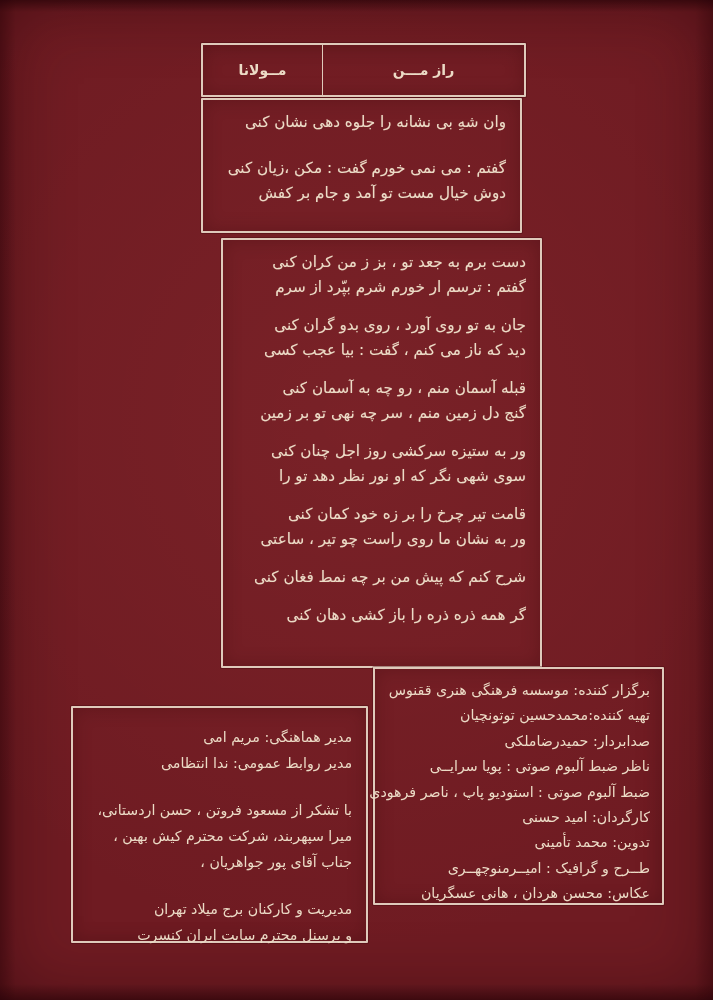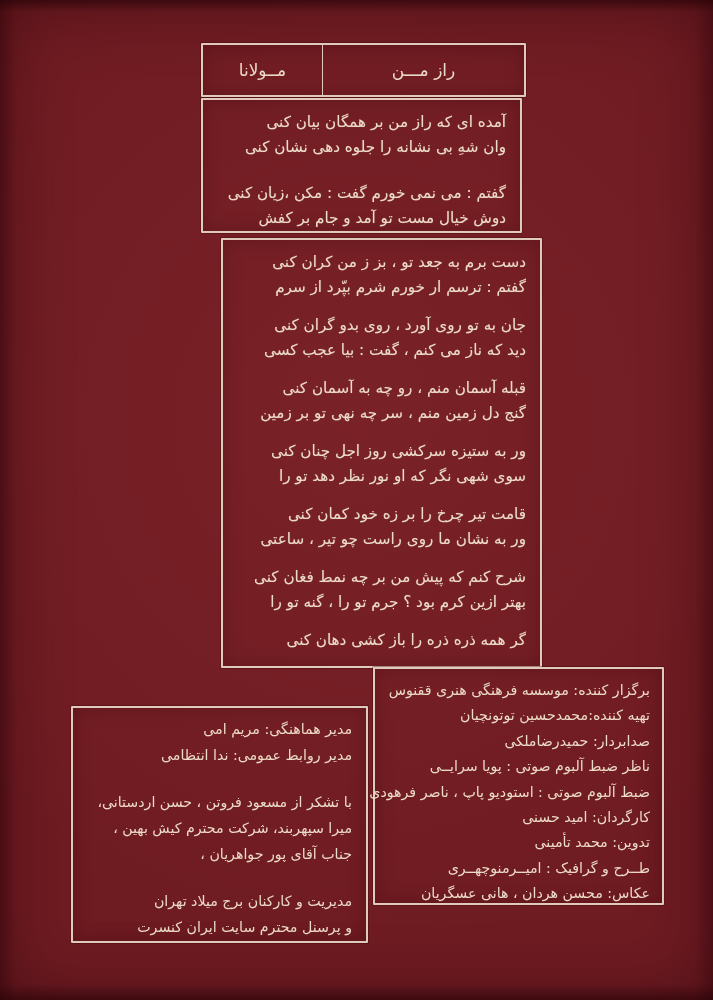--- a/index.html
+++ b/index.html
@@ -13,52 +13,51 @@
     box-shadow: inset 0 0 70px rgba(30,0,6,0.45);
     font-family:"DejaVu Sans", sans-serif;
     color:#ecdbc6;
     direction:rtl;
   }
   .frame{position:absolute;border:2px solid #dfcabb;border-radius:1px;
          box-shadow:0 0 0 1px rgba(60,5,12,.35), inset 0 0 18px rgba(45,2,9,.25);}
   
   .header-box{left:201px;top:43px;width:321px;height:50px;display:flex;align-items:stretch;}
   .header-cell{display:flex;align-items:center;justify-content:center;
-               font-size:17px;font-weight:normal;letter-spacing:.5px;}
+               font-size:14px;font-weight:bold;letter-spacing:.5px;}
   .header-title{flex:1 1 auto;}
   .header-author{flex:0 0 119px;border-inline-start:1.5px solid #dfcabb;}
   
   .poem-box{left:201px;width:321px;padding:10px 14px 4px 10px;box-sizing:border-box;}
   .poem-box1{top:98px;height:135px;}
   .poem-box2{top:238px;height:430px;margin-left:20px;}
   .couplet{margin:0 0 13px 0;}
   .poem-box1 .couplet{margin-bottom:21px;}
   .vline{font-size:15.2px;line-height:25px;white-space:nowrap;text-align:right;
          text-shadow:0 0 1px rgba(236,219,198,.35);}
   
   .credits-left{left:71px;top:706px;width:297px;height:237px;box-sizing:border-box;
-                padding:8px 14px 8px 8px;}
+                padding:16px 14px 8px 8px;}
   .credits-right{left:373px;top:667px;width:291px;height:238px;box-sizing:border-box;
                  padding:9px 12px 6px 6px;}
   .credit-line{font-size:14.2px;line-height:25.4px;white-space:nowrap;text-align:right;}
   .credit-group{margin-bottom:21px;}
   .credit-group:last-child{margin-bottom:18px;}
   .credits-left .credit-line{line-height:26px;}
 </style>
 </head>
 <body>
 
 <div class="frame header-box">
   <div class="header-cell header-title">راز مـــن</div>
   <div class="header-cell header-author">مــولانا</div>
 </div>
 
 <div class="frame poem-box poem-box1">
   <div class="couplet">
-    <div class="vline">آمده ای که راز من بر همگان بیان کنی</div>
     <div class="vline">وان شهِ بی نشانه را جلوه دهی نشان کنی</div>
   </div>
   <div class="couplet">
     <div class="vline">گفتم : می نمی خورم گفت : مکن ،زیان کنی</div>
     <div class="vline">دوش خیال مست تو آمد و جام بر کفش</div>
   </div>
 </div>
 
 <div class="frame poem-box poem-box2">
   <div class="couplet">
@@ -76,21 +75,20 @@
   <div class="couplet">
     <div class="vline">ور به ستیزه سرکشی روز اجل چنان کنی</div>
     <div class="vline">سوی شهی نگر که او نور نظر دهد تو را</div>
   </div>
   <div class="couplet">
     <div class="vline">قامت تیر چرخ را  بر زه خود کمان کنی</div>
     <div class="vline">ور به نشان ما روی  راست چو تیر ، ساعتی</div>
   </div>
   <div class="couplet">
     <div class="vline">شرح کنم که پیش من  بر چه نمط فغان کنی</div>
-    <div class="vline">بهتر ازین کرم بود ؟  جرم تو را ، گنه تو را</div>
   </div>
   <div class="couplet">
     <div class="vline">گر همه ذره ذره را باز کشی دهان کنی</div>
   </div>
 </div>
 
 <div class="frame credits-right">
   <div class="credit-line">برگزار کننده: موسسه فرهنگی هنری ققنوس</div>
   <div class="credit-line">تهیه کننده:محمدحسین توتونچیان</div>
   <div class="credit-line">صدابردار: حمیدرضاملکی</div>

